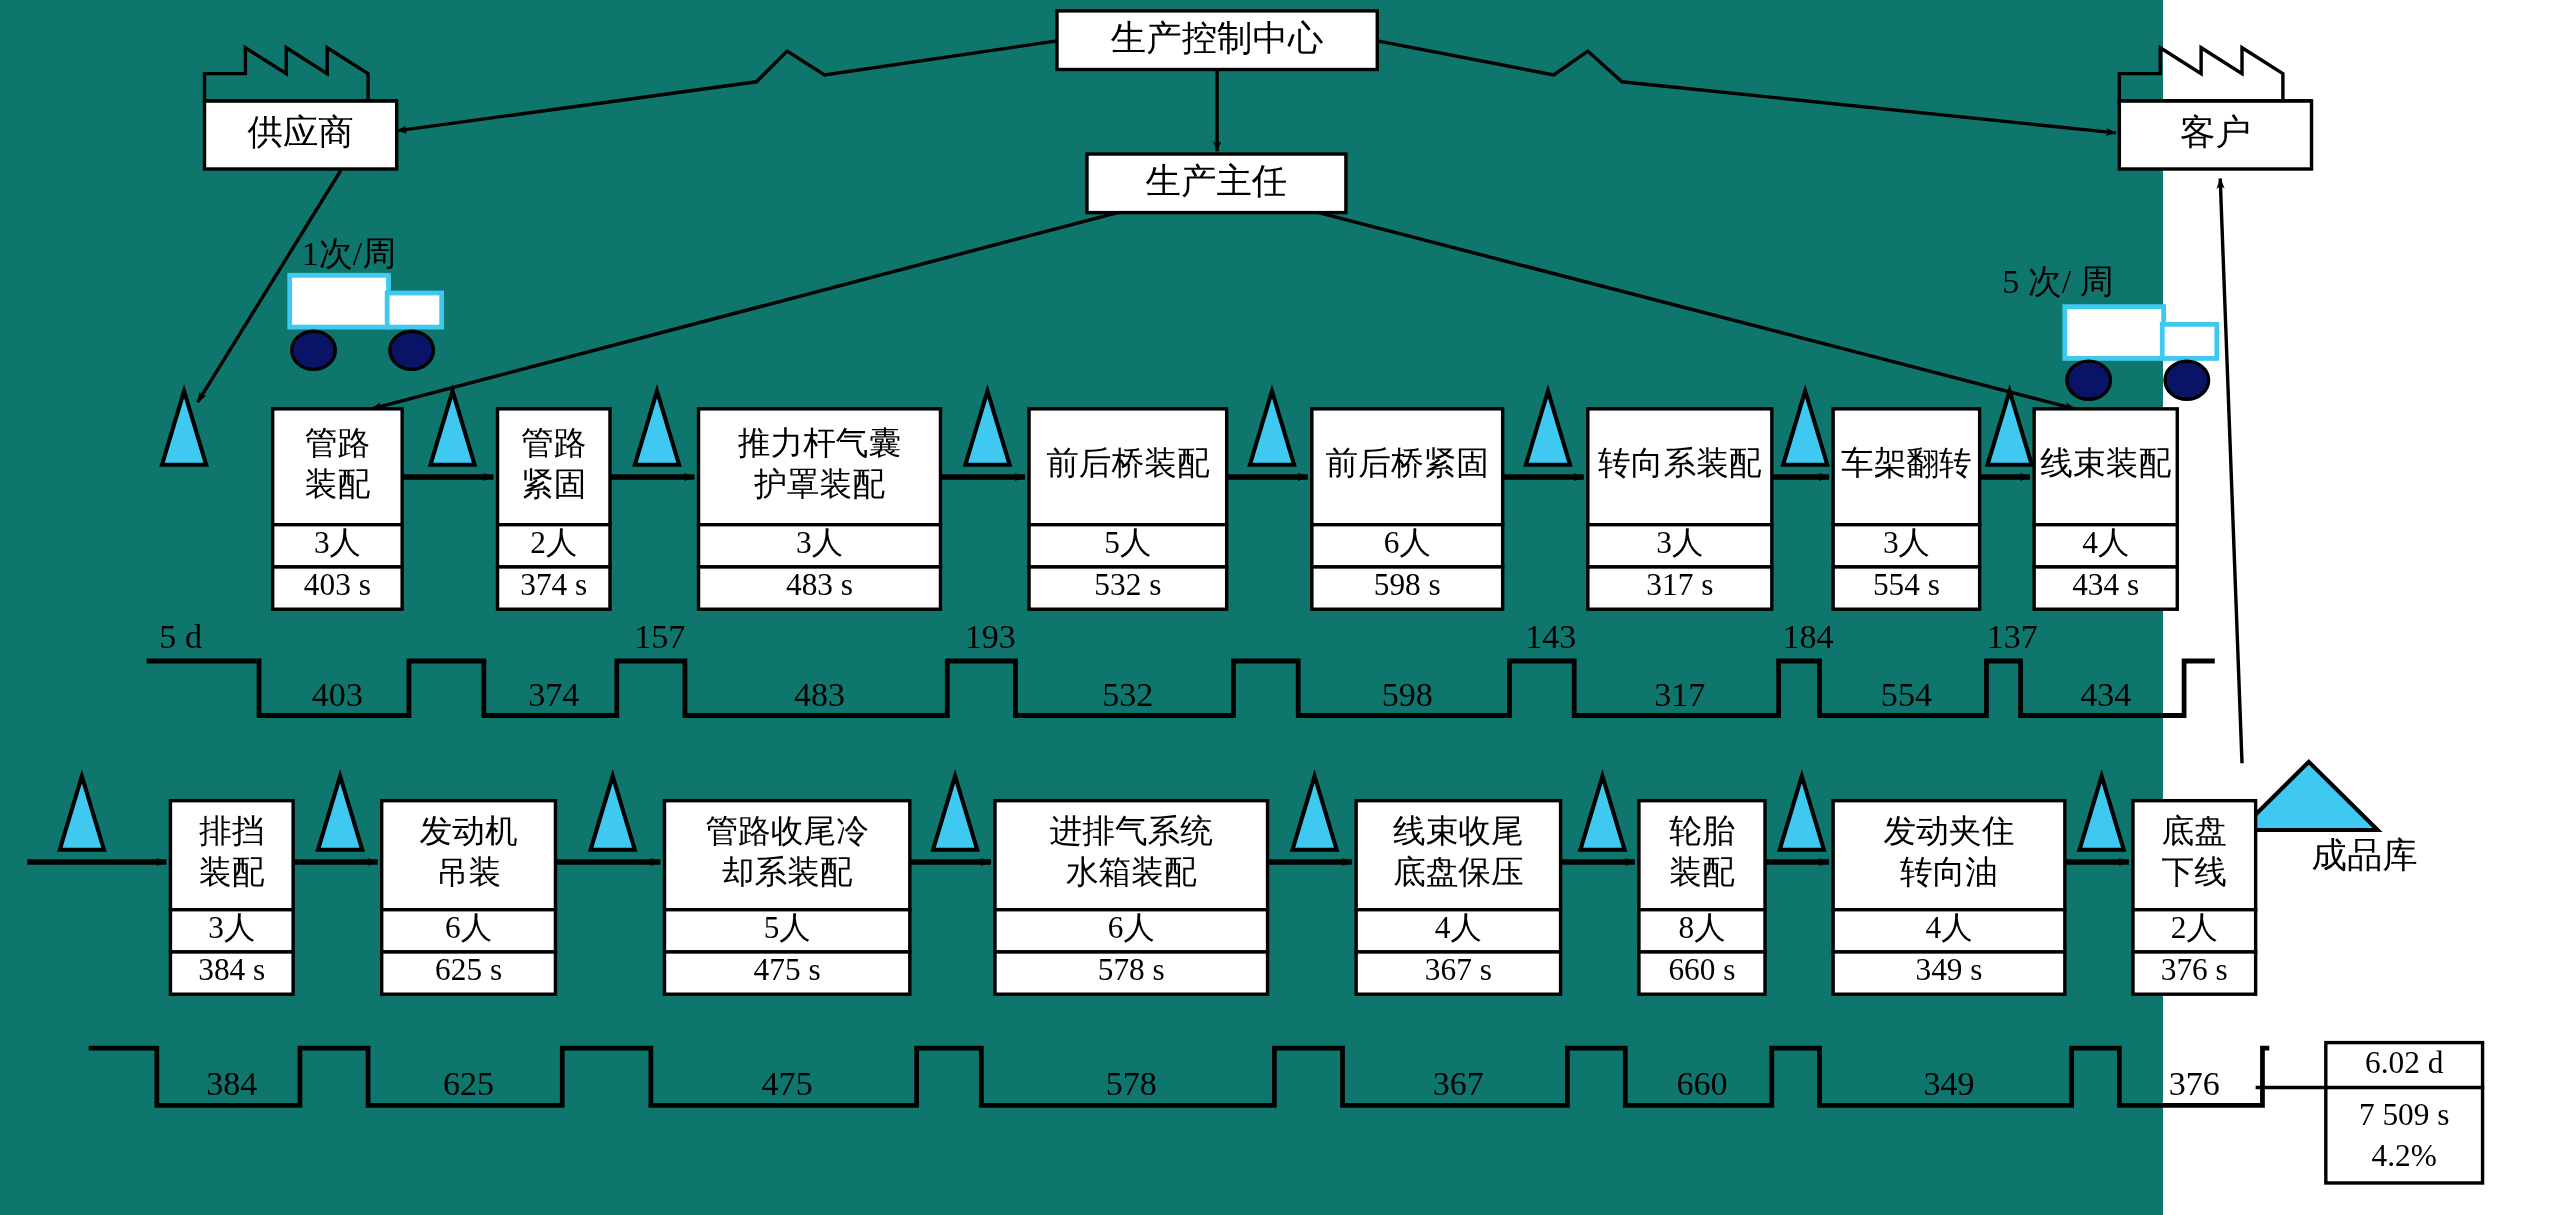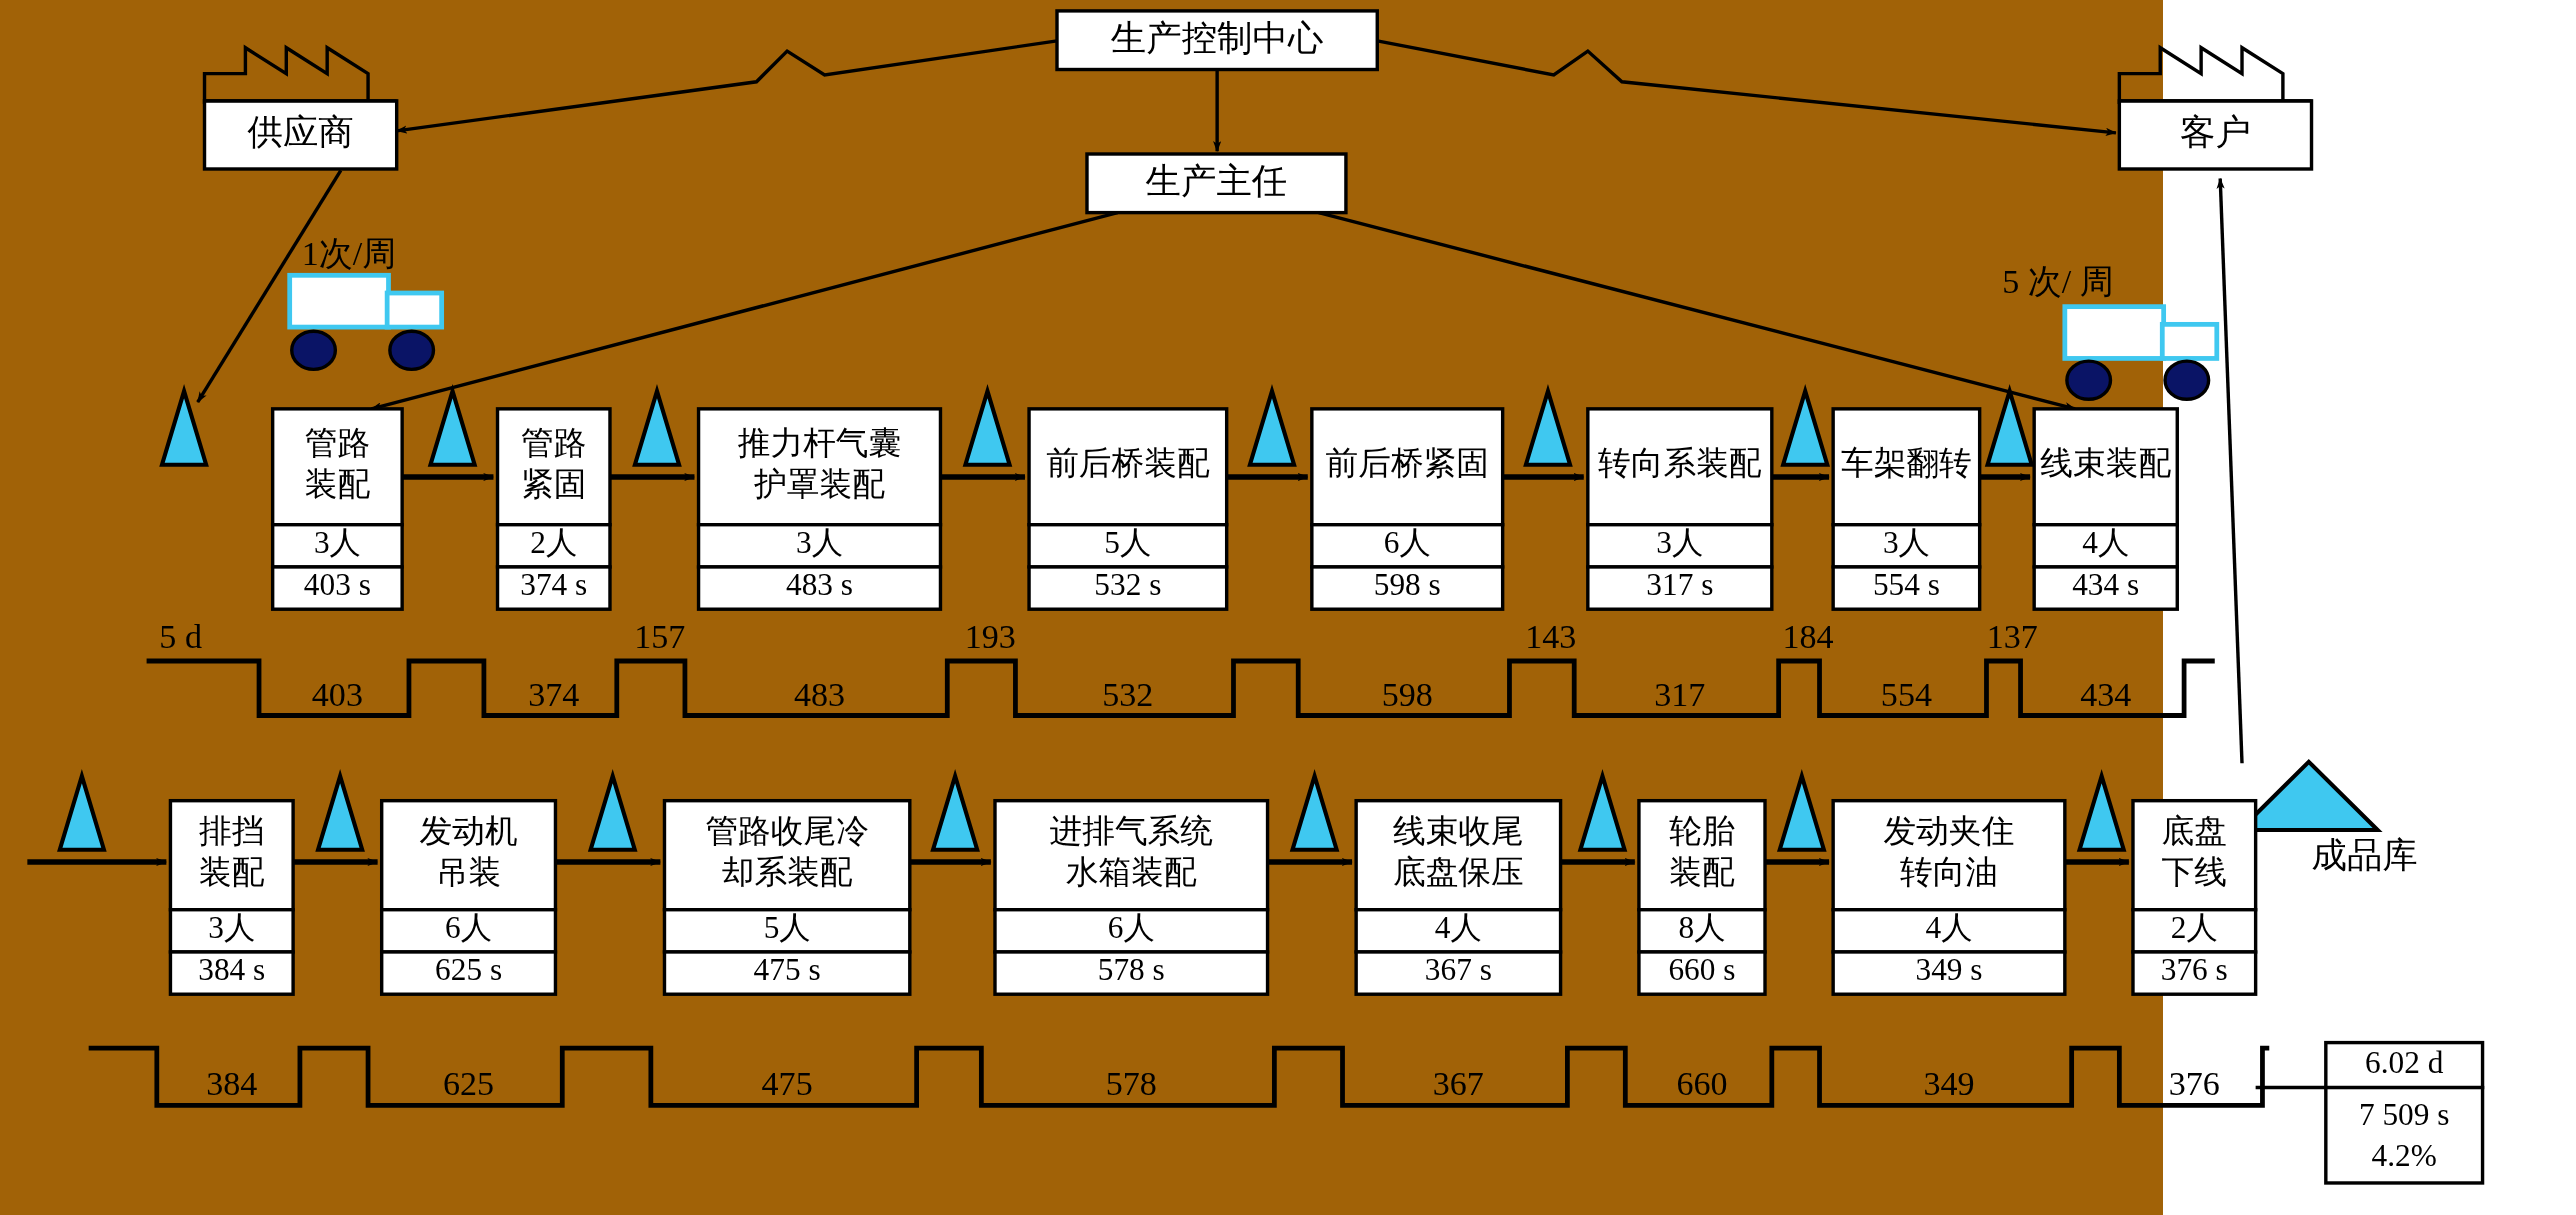--- a/index.html
+++ b/index.html
@@ -1,16 +1,16 @@
 <!DOCTYPE html>
 <html style="font-size:11px"><head>
 <meta charset="utf-8">
 <style>
   html,body{margin:0;padding:0;background:#fff;}
-  #root{position:relative;width:2163px;height:1215px;background:#a16207;
+  #root{position:relative;width:2163px;height:1215px;background:#0f766e;
         font-family:"Liberation Serif","DejaVu Serif",serif;}
   svg{position:absolute;left:0;top:0;width:2576px;height:1215px;}
   .txt{dominant-baseline:middle;text-anchor:middle;fill:#000;}
 </style>
 </head>
 <body>
 
 <div id="root">
 <svg viewBox="0 0 3780 1783" xmlns="http://www.w3.org/2000/svg">
   <defs>

